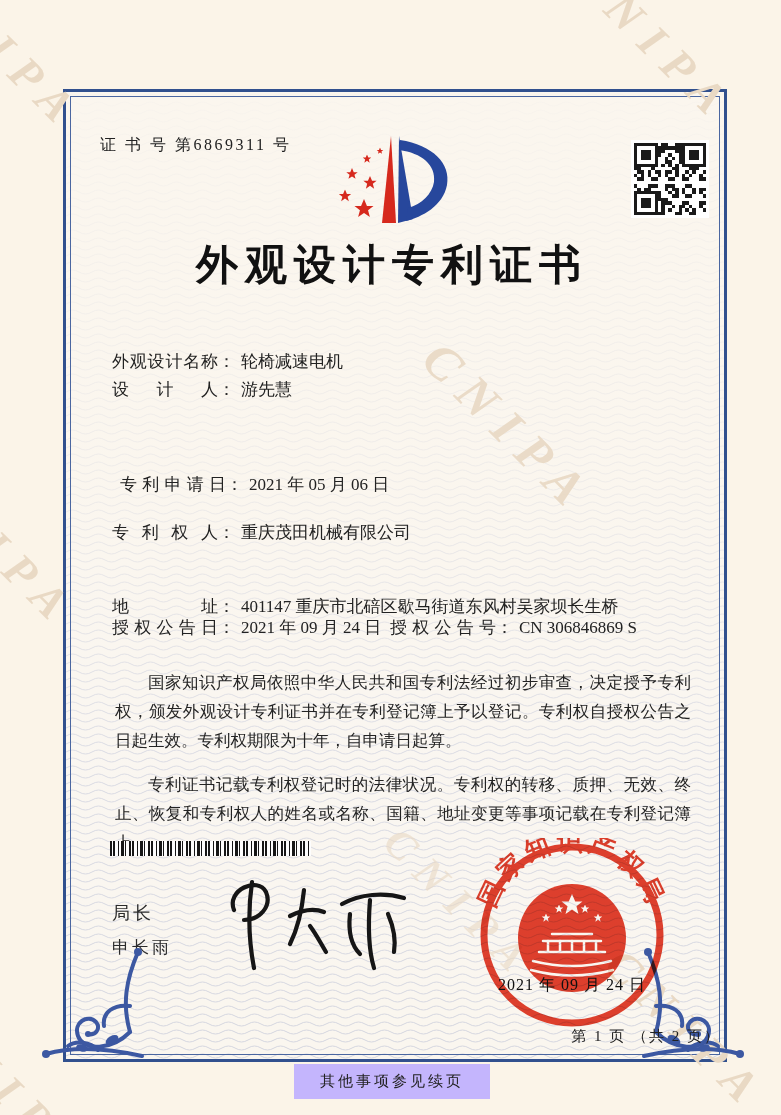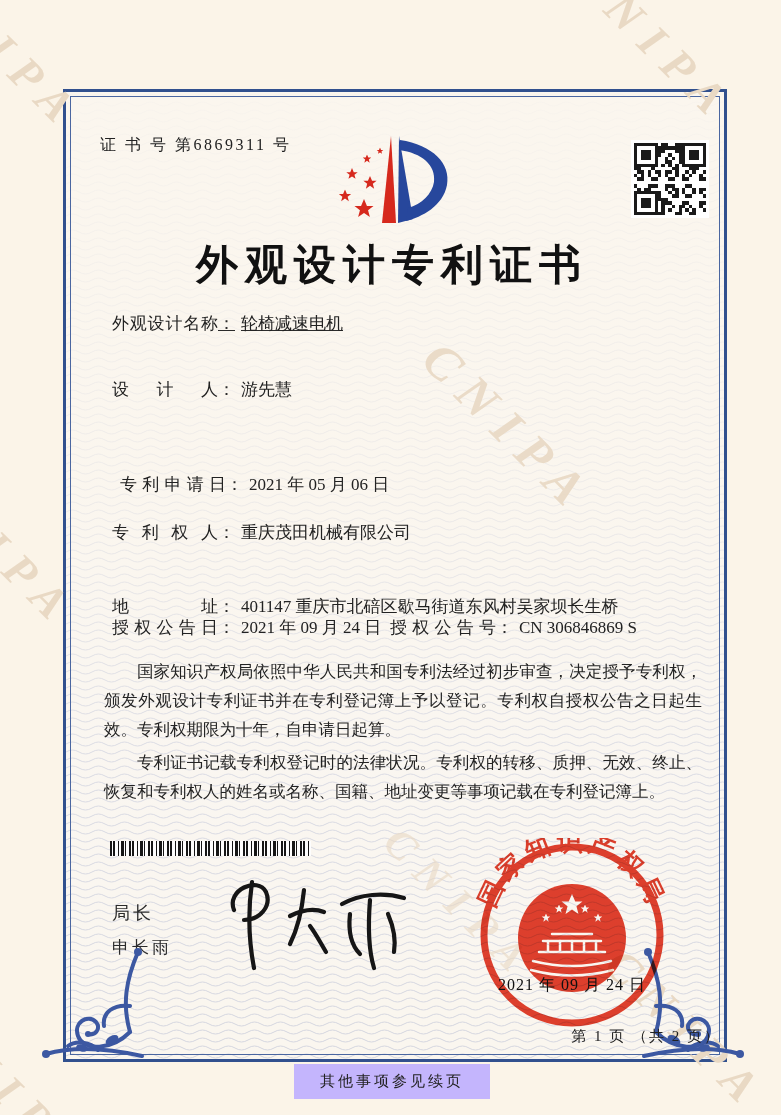--- a/index.html
+++ b/index.html
@@ -48,29 +48,29 @@
     text-align:center; font-size:42px; font-weight:900; letter-spacing:7px; color:#111;
   }
   
   .field-row{position:absolute; left:112px; z-index:2; font-size:17px; white-space:nowrap;}
   .flabel{
     display:inline-block; width:106px; text-align:justify; text-align-last:justify;
     -moz-text-align-last:justify; vertical-align:bottom; color:#222;
   }
   .fcolon::after{content:"："}
   .fvalue{margin-left:6px; color:#222;}
-  .row1{top:312px;text-decoration:underline;} .row2{top:378px;} .row3{top:426px;} .row4{top:473px;margin-left:8px;}
+  .row1{top:350px;} .row2{top:378px;} .row3{top:426px;} .row4{top:473px;margin-left:8px;}
   .row5{top:521px;} .row6{top:568px;margin-top:27px;} .row7{top:616px;}
   .grant-col{position:absolute; left:390px; top:616px; z-index:2; font-size:17px; white-space:nowrap;}
   
   .body-text{
     position:absolute; left:100px; top:653px; width:606px; z-index:2;
     font-size:16.5px; line-height:29px; text-align:justify; color:#232323;
   }
-  .body-text p{margin:4px; text-indent:2em;}
+  .body-text p{margin:15px; text-indent:2em;}
   
   .barcode{
     position:absolute; left:110px; top:841px; width:201px; height:15px; z-index:2;
     background:repeating-linear-gradient(90deg,
       #161616 0 2px, #fdfdfd 2px 3px, #161616 3px 5px, #fdfdfd 5px 8px,
       #161616 8px 9px, #fdfdfd 9px 11px, #161616 11px 14px, #fdfdfd 14px 15px,
       #161616 15px 16px, #fdfdfd 16px 19px);
   }
   
   .signer-title{position:absolute; left:112px; top:901px; z-index:2; font-size:18px; letter-spacing:3px; font-family:Liberation Mono, monospace;}

